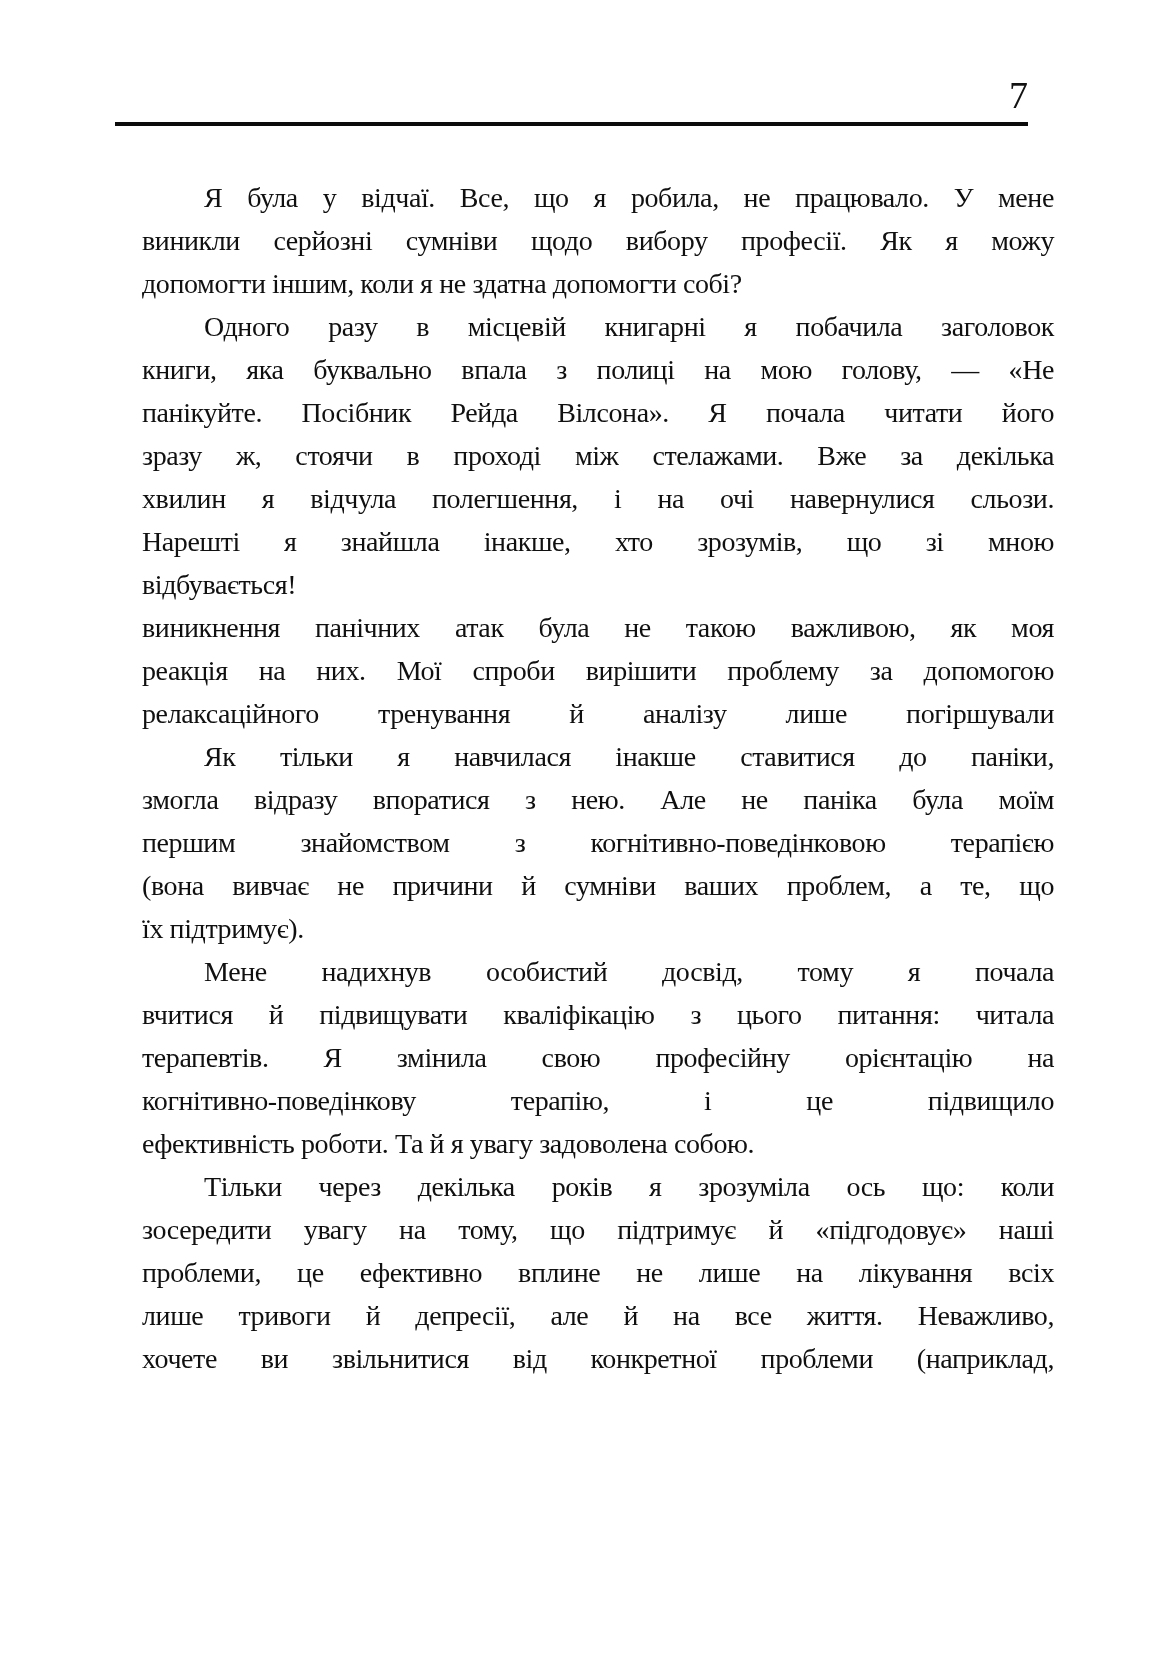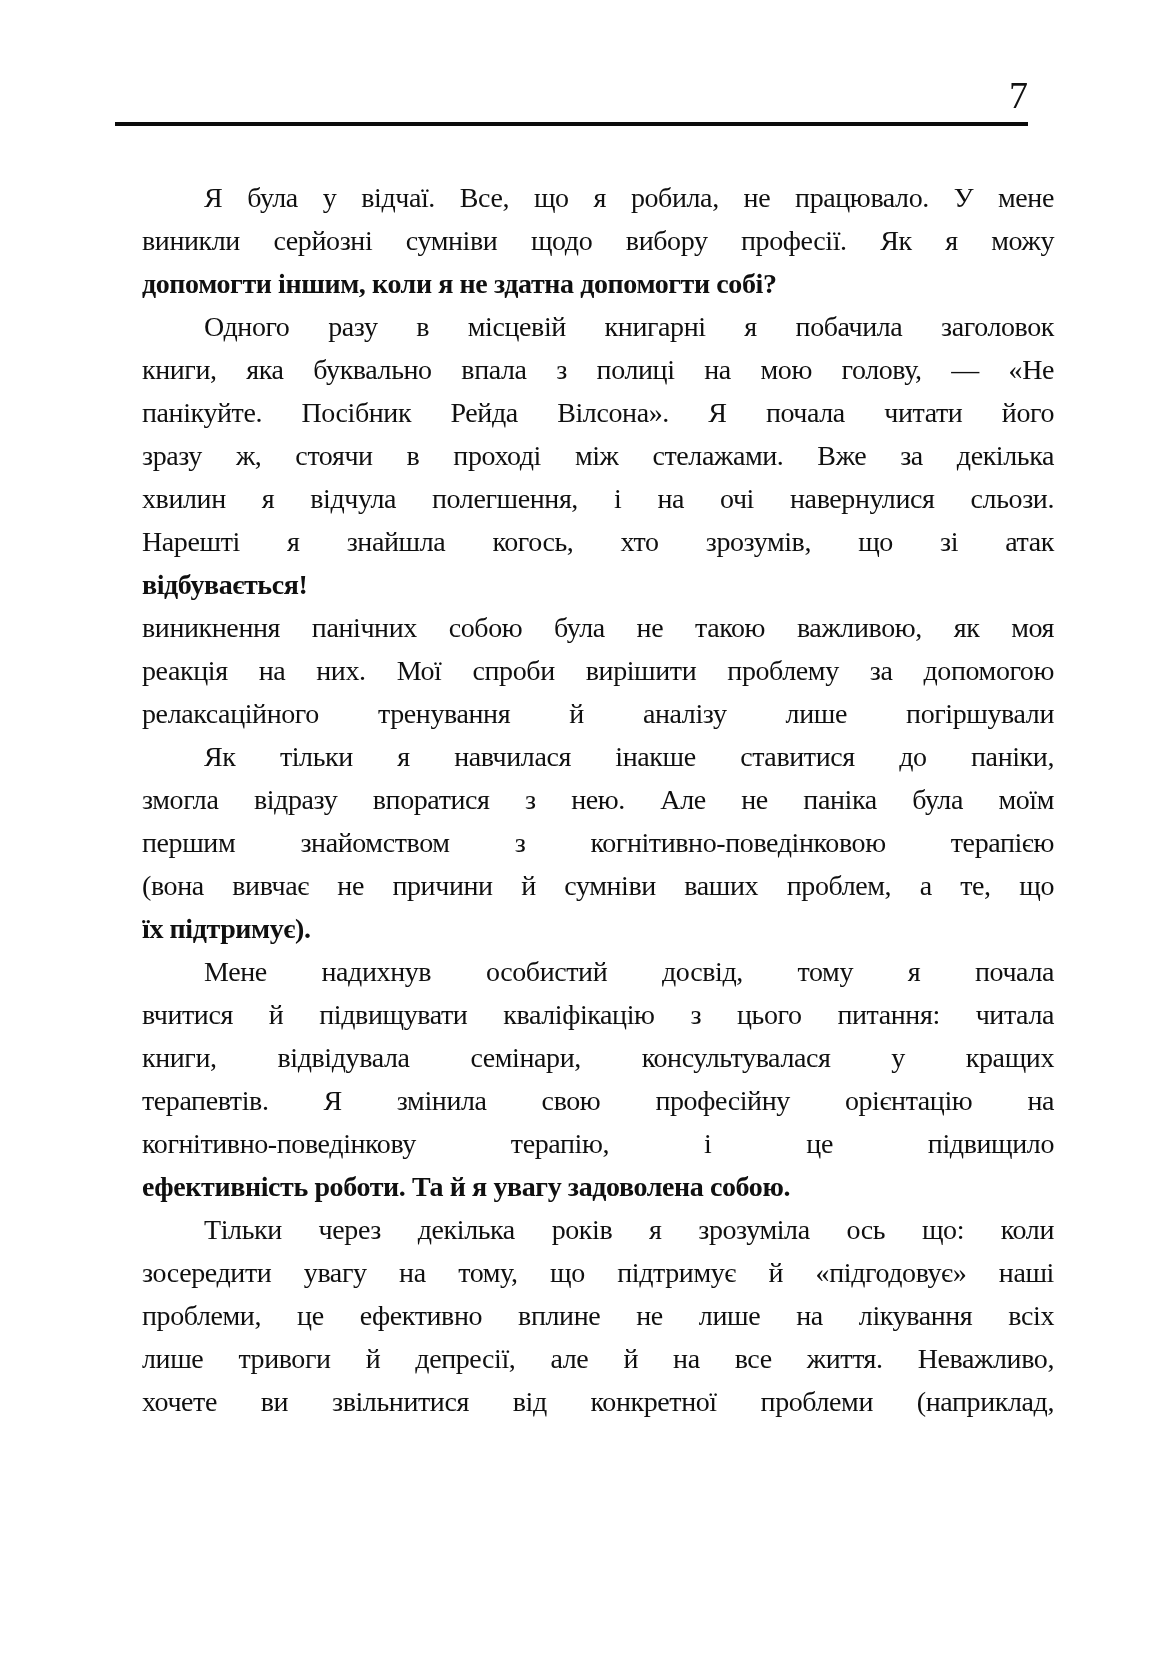--- a/index.html
+++ b/index.html
@@ -63,21 +63,20 @@
     text-align-last: justify;
     white-space: normal;
     height: 43px;
     overflow: visible;
   }
   .line.first {
     text-indent: 62px;
   }
   .line.last-left {
     text-align-last: left;
-    font-weight: bold;
   }
 </style>
 </head>
 <body>
 
 <div class="page">
 
   <div class="header">
     <span class="page-number">7</span>
   </div>
@@ -89,39 +88,38 @@
         <div class="line first">Я була у відчаї. Все, що я робила, не працювало. У мене</div>
         <div class="line">виникли серйозні сумніви щодо вибору професії. Як я можу</div>
         <div class="line last-left">допомогти іншим, коли я не здатна допомогти собі?</div>
       </div>
       <div class="paragraph">
         <div class="line first">Одного разу в місцевій книгарні я побачила заголовок</div>
         <div class="line">книги, яка буквально впала з полиці на мою голову, — «Не</div>
         <div class="line">панікуйте. Посібник Рейда Вілсона». Я почала читати його</div>
         <div class="line">зразу ж, стоячи в проході між стелажами. Вже за декілька</div>
         <div class="line">хвилин я відчула полегшення, і на очі навернулися сльози.</div>
-        <div class="line">Нарешті я знайшла когось, хто зрозумів, що зі атак</div>
+        <div class="line">Нарешті я знайшла інакше, хто зрозумів, що зі мною</div>
         <div class="line last-left">відбувається!</div>
       </div>
       <div class="paragraph">
-        <div class="line">виникнення панічних собою була не такою важливою, як моя</div>
+        <div class="line">виникнення панічних атак була не такою важливою, як моя</div>
         <div class="line">реакція на них. Мої спроби вирішити проблему за допомогою</div>
         <div class="line">релаксаційного тренування й аналізу лише погіршували</div>
       </div>
       <div class="paragraph">
         <div class="line first">Як тільки я навчилася інакше ставитися до паніки,</div>
         <div class="line">змогла відразу впоратися з нею. Але не паніка була моїм</div>
         <div class="line">першим знайомством з когнітивно-поведінковою терапією</div>
         <div class="line">(вона вивчає не причини й сумніви ваших проблем, а те, що</div>
         <div class="line last-left">їх підтримує).</div>
       </div>
       <div class="paragraph">
         <div class="line first">Мене надихнув особистий досвід, тому я почала</div>
         <div class="line">вчитися й підвищувати кваліфікацію з цього питання: читала</div>
-        <div class="line">книги, відвідувала семінари, консультувалася у кращих</div>
         <div class="line">терапевтів. Я змінила свою професійну орієнтацію на</div>
         <div class="line">когнітивно-поведінкову терапію, і це підвищило</div>
         <div class="line last-left">ефективність роботи. Та й я увагу задоволена собою.</div>
       </div>
       <div class="paragraph">
         <div class="line first">Тільки через декілька років я зрозуміла ось що: коли</div>
         <div class="line">зосередити увагу на тому, що підтримує й «підгодовує» наші</div>
         <div class="line">проблеми, це ефективно вплине не лише на лікування всіх</div>
         <div class="line">лише тривоги й депресії, але й на все життя. Неважливо,</div>
         <div class="line">хочете ви звільнитися від конкретної проблеми (наприклад,</div>

